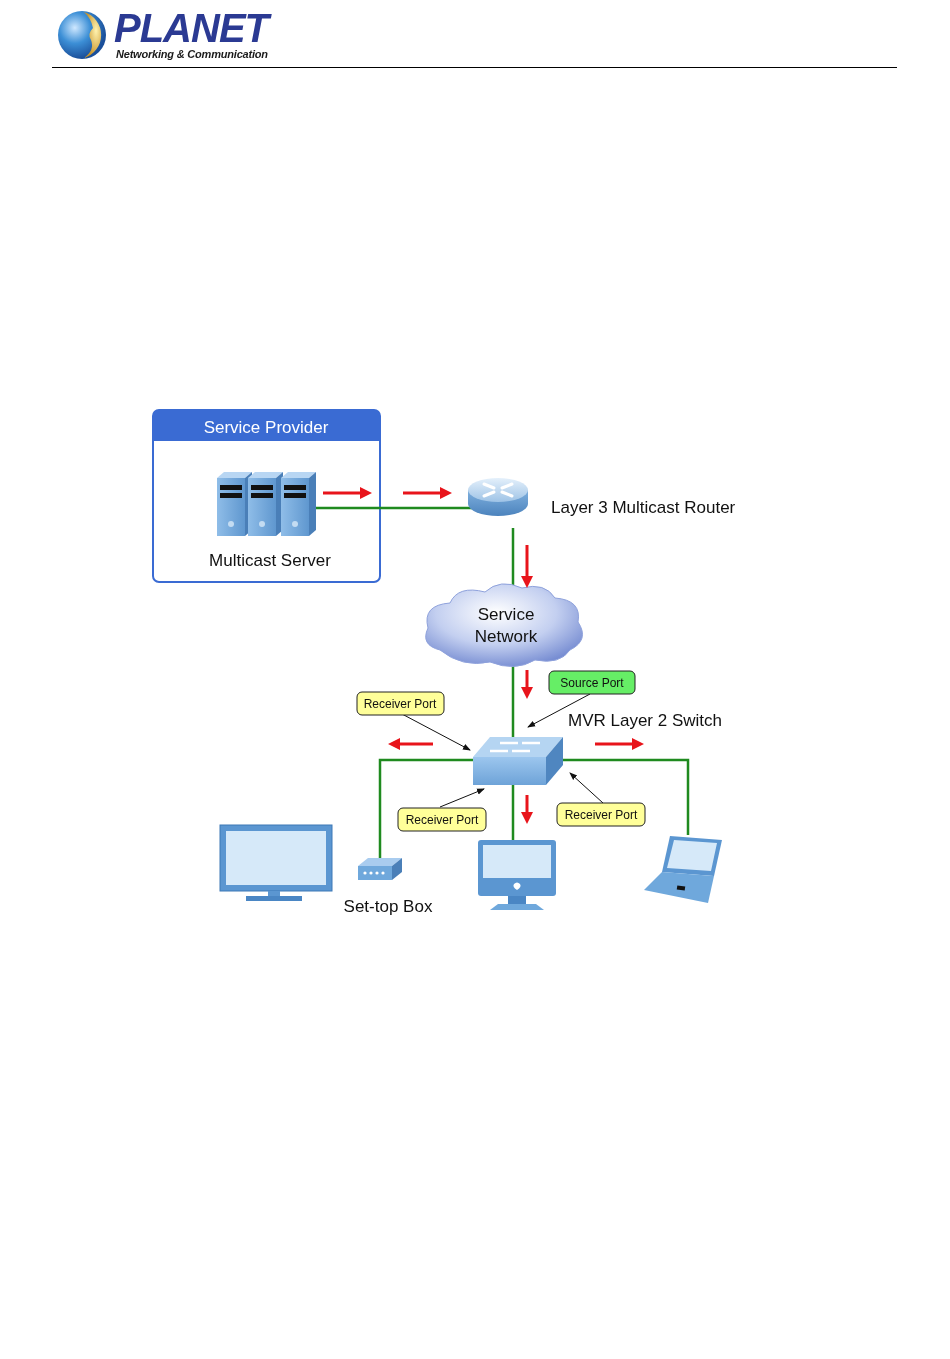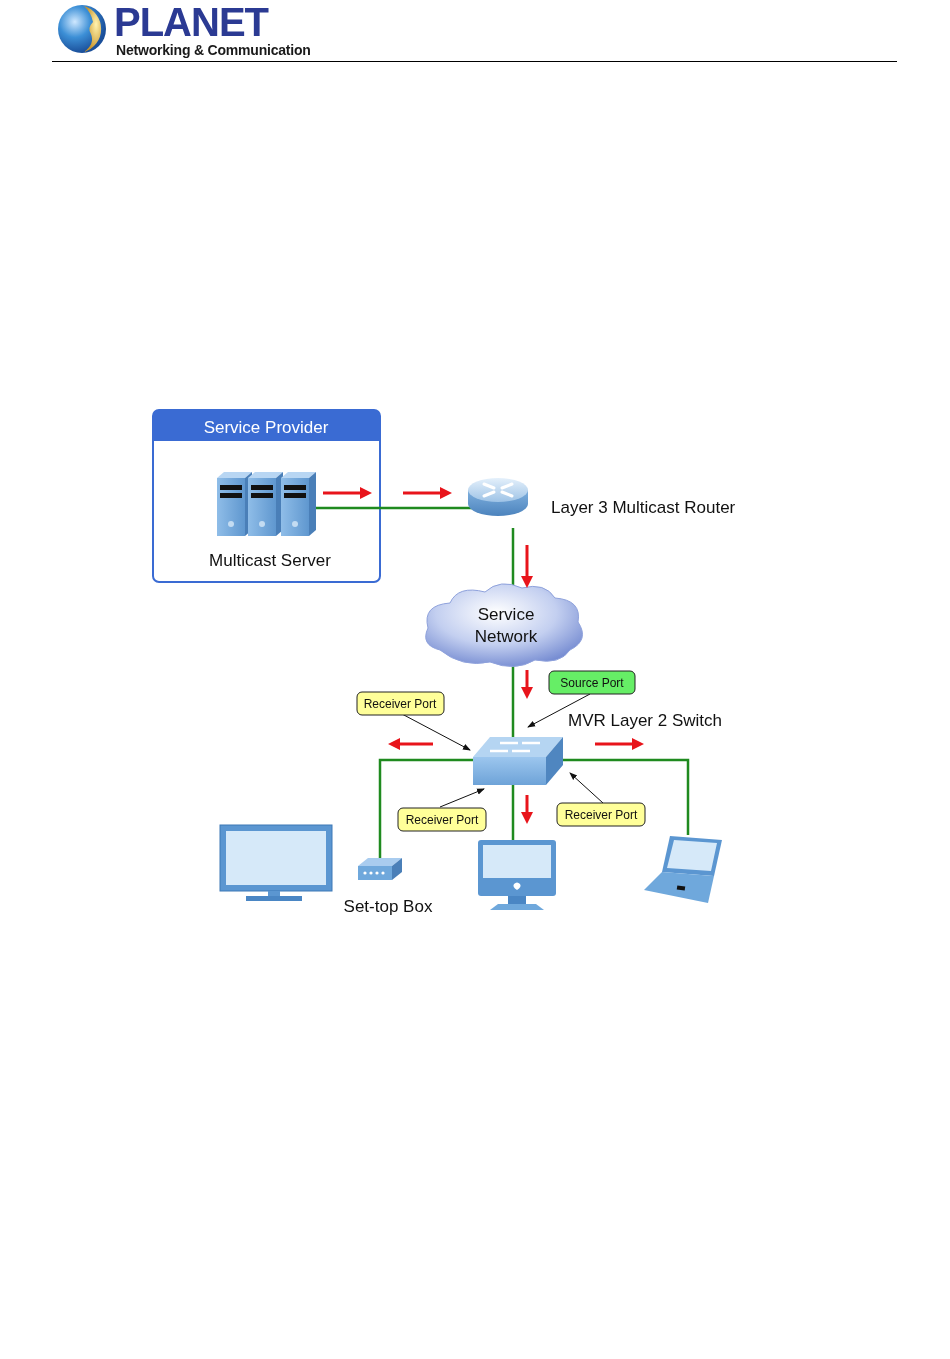--- a/index.html
+++ b/index.html
@@ -1,20 +1,20 @@
 <!DOCTYPE html>
 <html><head>
   <meta charset="utf-8">
   <style>
     html, body { margin: 0; padding: 0; background: #ffffff; }
     body { width: 950px; height: 1359px; position: relative; overflow: hidden; font-family: "Liberation Sans", sans-serif; }
-    .header { position: absolute; left: 0; top: 0; width: 950px; height: 64px; }
+    .header { position: absolute; left: 0; top: 6px; width: 950px; height: 64px; font-style: italic; }
     .logo-globe { position: absolute; left: 57px; top: 4px; width: 50px; height: 50px; }
     .logo-word { position: absolute; left: 114px; top: 0px; font-family: "Liberation Sans", sans-serif; font-weight: bold; font-size: 40px; color: #2b3a93; letter-spacing: -1px; line-height: 44px; }
-    .logo-tag { position: absolute; left: 116px; top: 42px; font-family: "Liberation Sans", sans-serif; font-weight: bold; font-size: 14px; color: #1a1a1a; letter-spacing: -0.2px; white-space: nowrap; }
+    .logo-tag { position: absolute; left: 116px; top: 42px; font-family: "Liberation Sans", sans-serif; font-weight: bold; font-size: 11px; color: #1a1a1a; letter-spacing: -0.2px; white-space: nowrap; }
     .header-rule { position: absolute; left: 52px; top: 61px; width: 845px; height: 1px; background: #000; }
     svg.diagram { position: absolute; left: 0; top: 0; }
     .lbl { font-family: "Liberation Sans", sans-serif; fill: #111; }
   </style>
 </head>
 <body>
 
 <div class="header">
   <svg class="logo-globe" viewBox="0 0 50 50">
     <defs>

